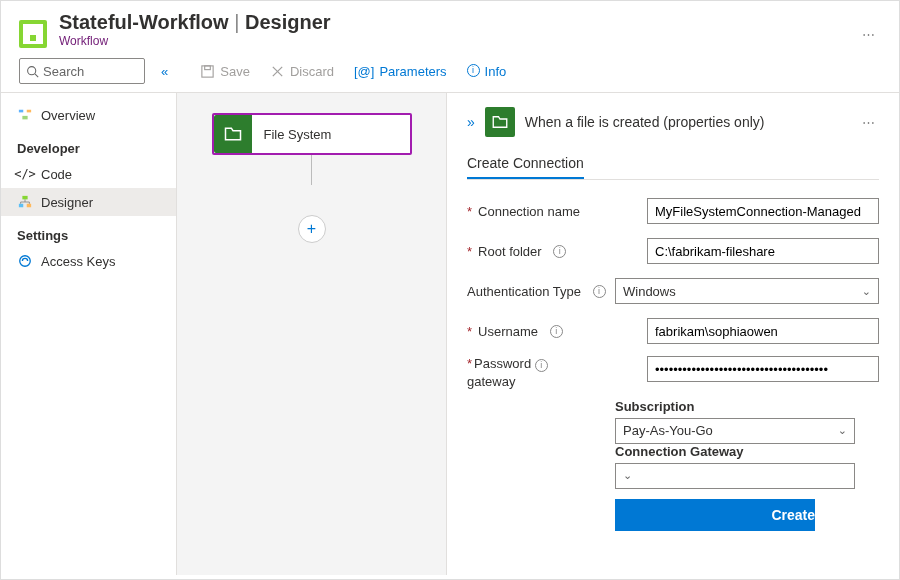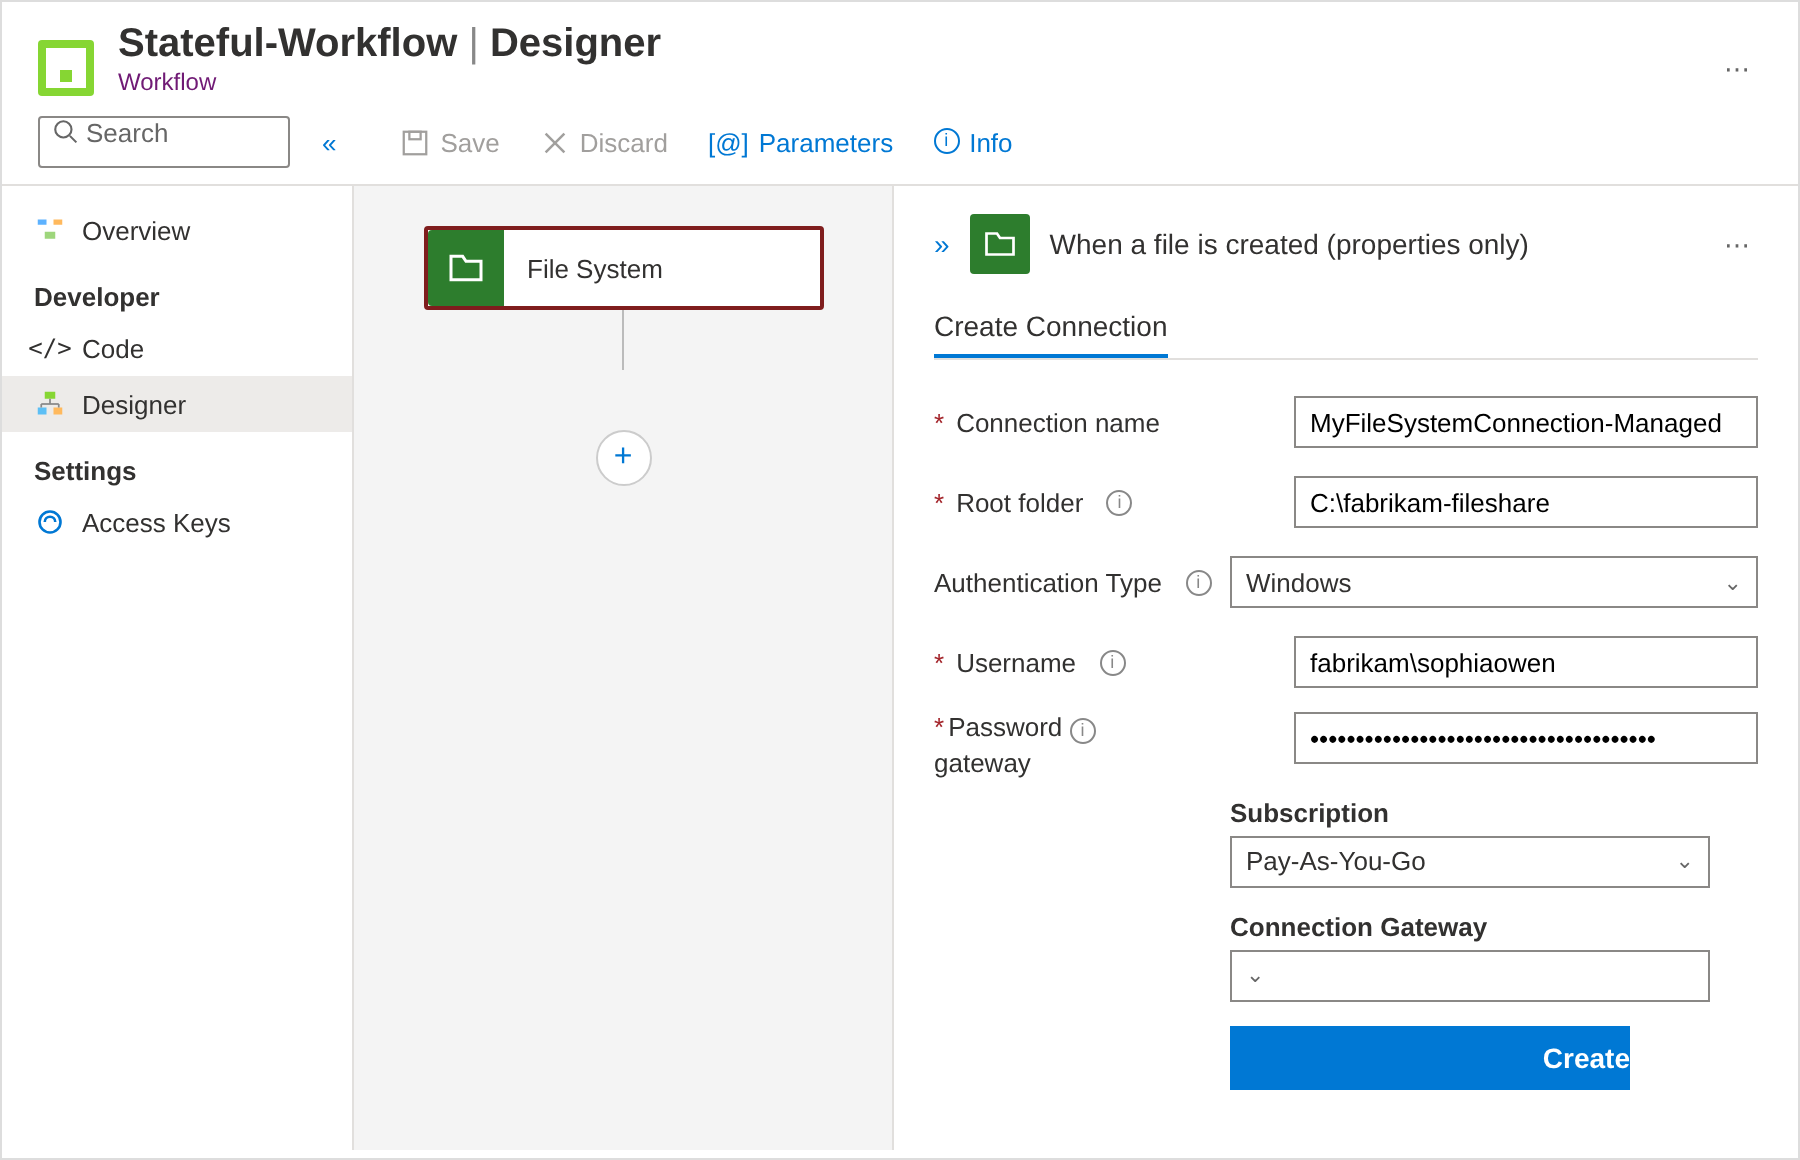--- a/index.html
+++ b/index.html
@@ -9,37 +9,37 @@
 .header-icon { width: 28px; height: 28px; background: #86d633; border-radius: 2px; margin-right: 12px; position: relative; flex: 0 0 28px; }
 .header-icon::before { content: ""; position: absolute; inset: 4px; background: #fff; }
 .header-icon::after { content: ""; position: absolute; left: 11px; top: 15px; width: 6px; height: 6px; background: #86d633; }
 .header-title-wrap { flex: 1; }
 .header-title { font-size: 20px; font-weight: 600; }
 .header-title .pipe { font-weight: 400; color: #888; }
 .header-sub { font-size: 12px; color: #701a75; }
 .header-dots { color: #666; padding: 6px; cursor: pointer; }
 
 .toolbar { display: flex; align-items: center; padding: 4px 18px 8px 18px; gap: 4px; border-bottom: 1px solid #e1dfdd; }
-.search-box { display: flex; border: 1px solid #8a8886; border-radius: 2px; width: 126px; height: 26px; padding: 0 6px; color: #666; margin-right: 6px; }
+.search-box { display: flex; align-items: center; border: 1px solid #8a8886; border-radius: 2px; width: 126px; height: 26px; padding: 0 6px; color: #666; margin-right: 6px; }
 .search-box svg { margin-right: 4px; }
 .collapse-btn { color: #0078d4; font-size: 13px; padding: 0 6px; cursor: pointer; }
 .tb-btn { display: flex; align-items: flex-start; gap: 5px; padding: 4px 8px; cursor: pointer; color: #323130; }
 .tb-btn.disabled { color: #a19f9d; }
 .tb-btn svg { stroke: currentColor; }
 .tb-divider { width: 10px; }
 
 .body { display: flex; height: calc(100% - 96px); }
 .sidebar { width: 176px; flex: 0 0 176px; border-right: 1px solid #e1dfdd; padding-top: 8px; }
 .nav-item { display: flex; align-items: center; gap: 8px; padding: 6px 16px; cursor: pointer; font-size: 13px; }
 .nav-item.active { background: #edebe9; }
 .nav-group { font-size: 13px; font-weight: 600; padding: 12px 16px 4px 16px; color: #323130; }
 .icon-sm { width: 16px; height: 16px; display: inline-flex; align-items: center; justify-content: center; }
 
 .canvas { flex: 0 0 270px; background: #f4f4f4; position: relative; padding: 20px 18px; border-right: 1px solid #e1dfdd; }
-.card { background: #fff; border: 2px solid #7f1d1d; border-radius: 2px; display: flex; align-items: center; height: 42px; width: 200px; margin: 0 auto; }
+.card { background: #fff; border: 2px solid #a21caf; border-radius: 2px; display: flex; align-items: center; height: 42px; width: 200px; margin: 0 auto; }
 .card-icon { width: 38px; height: 38px; background: #2d7d2d; margin: 0; display: flex; align-items: center; justify-content: center; border-radius: 2px 0 0 2px; }
 .card-icon svg { fill: #fff; }
 .card-title { padding: 0 12px; font-size: 13px; }
 .plus-btn { width: 28px; height: 28px; border: 1px solid #ccc; border-radius: 50%; background: #fff; margin: 30px auto 0 auto; display: flex; align-items: center; justify-content: center; color: #0078d4; font-size: 16px; cursor: pointer; position: relative; }
 .card-wrap::after { content: ""; display: block; width: 1px; height: 30px; background: #bbb; margin: 0 auto; }
 
 .panel { flex: 1; padding: 14px 20px 16px 20px; overflow-y: auto; }
 .panel-head { display: flex; align-items: center; gap: 10px; }
 .panel-head .expand { color: #0078d4; font-size: 14px; cursor: pointer; }
 .panel-head .icon-box { width: 30px; height: 30px; background: #2d7d2d; display: flex; align-items: center; justify-content: center; border-radius: 2px; }
@@ -49,21 +49,21 @@
 .tab-row { border-bottom: 1px solid #e1dfdd; margin-bottom: 16px; }
 
 .form-row { display: flex; align-items: center; margin-bottom: 10px; min-height: 30px; }
 .form-label { width: 148px; flex: 0 0 148px; font-size: 13px; color: #323130; display: flex; align-items: center; gap: 4px; }
 .form-label .req { color: #a4262c; margin-right: 2px; }
 .info-dot { width: 13px; height: 13px; border: 1px solid #888; border-radius: 50%; font-size: 9px; display: inline-flex; align-items: center; justify-content: center; color: #888; }
 .form-input { flex: 1; height: 26px; border: 1px solid #8a8886; padding: 0 7px; font-size: 13px; background: #fff; }
 .form-select { flex: 1; height: 26px; border: 1px solid #8a8886; padding: 0 7px; font-size: 13px; display: flex; align-items: center; justify-content: space-between; background: #fff; cursor: pointer; }
 .form-select .chev { color: #666; font-size: 11px; }
 .sub-label { font-size: 13px; font-weight: 600; margin-bottom: 4px; }
-.sub-group { margin-bottom: 12px; margin-left: 148px; }
+.sub-group { margin-left: 148px; }
 
 .create-btn { display: block; margin: 10px 0 0 148px; width: 200px; text-align: right; background: #0078d4; color: #fff; padding: 8px 0; font-size: 14px; font-weight: 600; cursor: pointer; border: none; }
 
 input { outline: none; font-family: inherit; margin-left: 32px; }
 </style>
 </head>
 <body>
 
 <div class="header">
   <div class="header-icon"></div>

